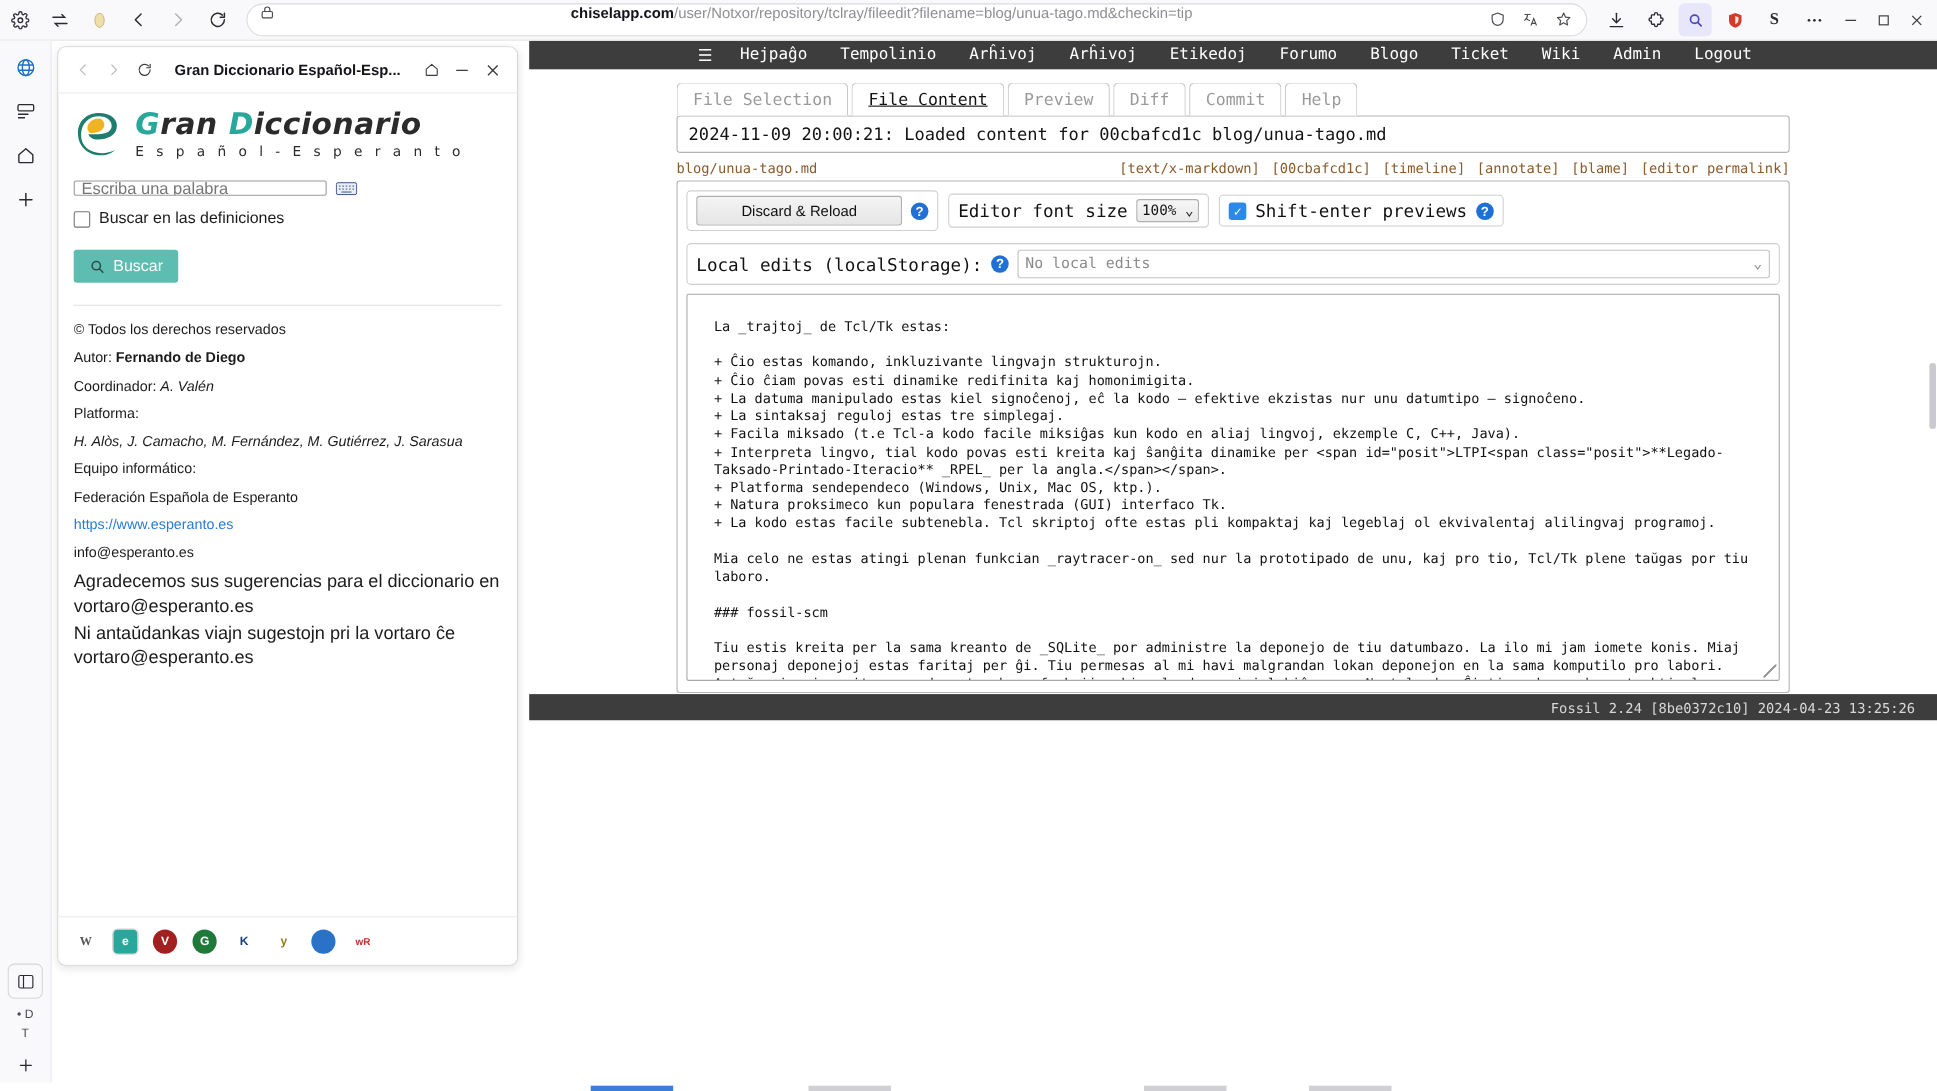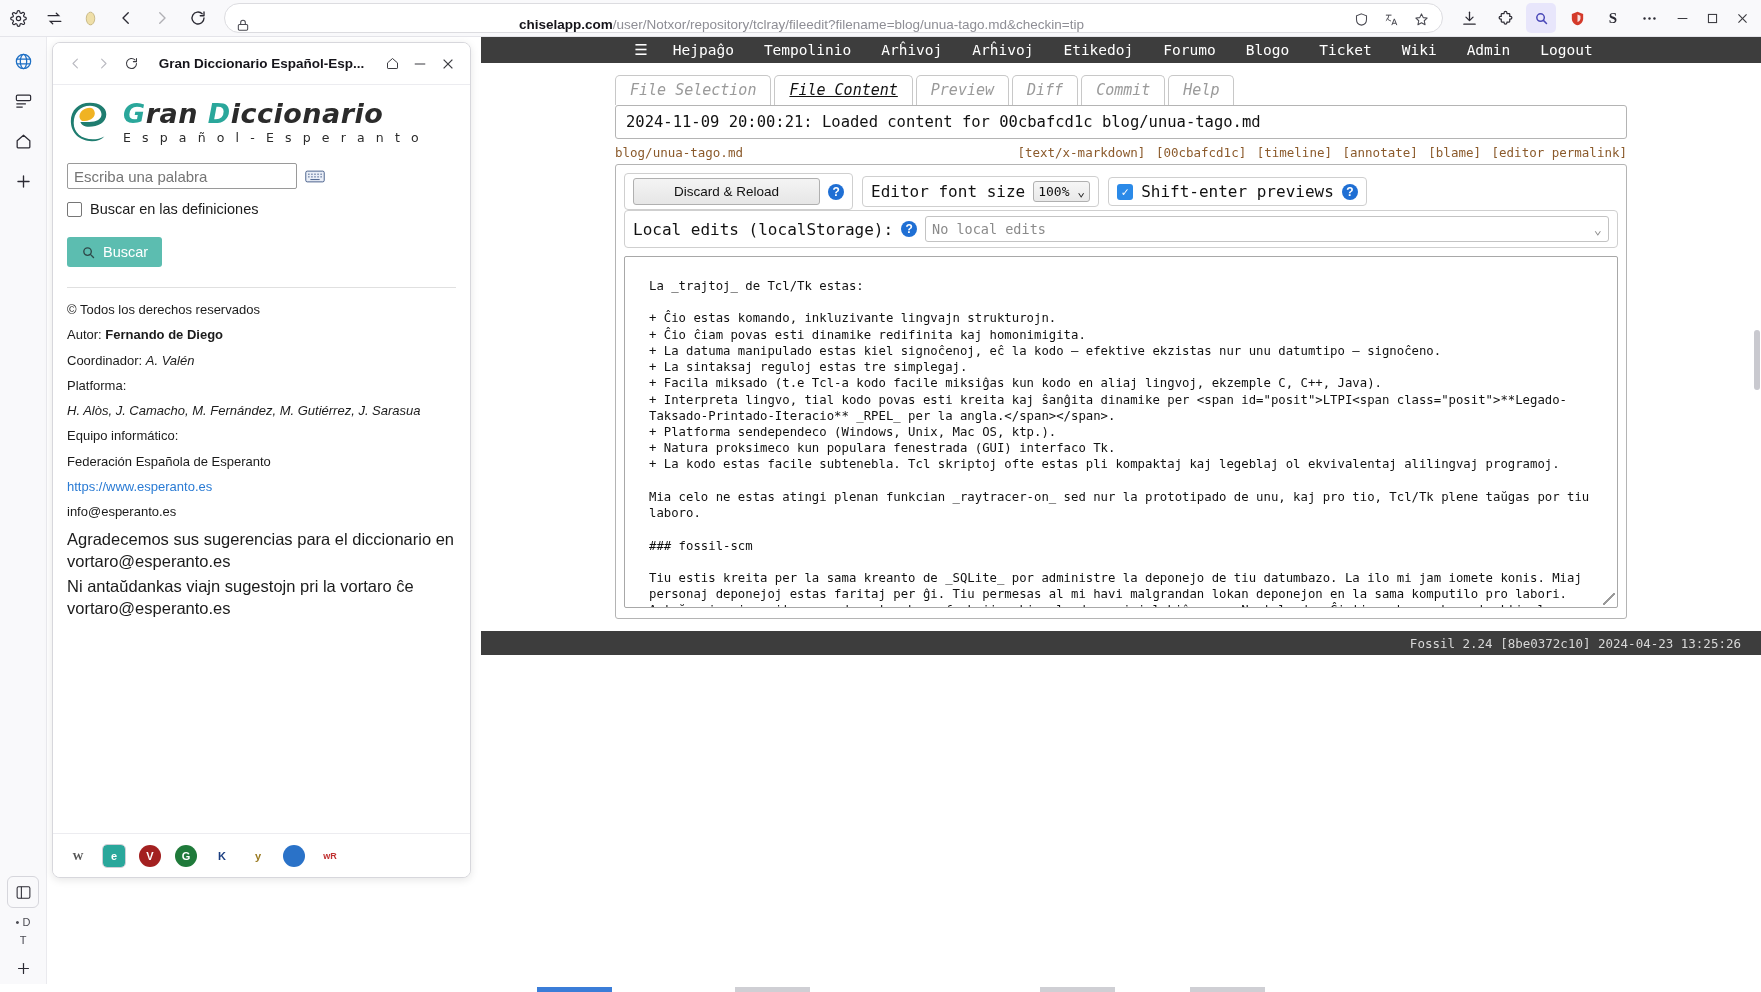--- a/index.html
+++ b/index.html
@@ -21,21 +21,21 @@
   .tb-icon {
     width: 30px; height: 30px; margin: 0 3px;
     display: flex; align-items: center; justify-content: center;
     border-radius: 5px; color: #2b2a33; flex: none;
   }
   .tb-icon svg { display:block; }
   .tb-icon.disabled { opacity: .35; }
   #urlbar {
     flex: 1 1 auto; height: 30px; margin: 0 8px;
     background: #ffffff; border: 1px solid #dcdce0; border-radius: 15px;
-    display: flex; align-items: flex-end; position: relative;
+    display: flex; align-items: flex-start; position: relative;
   }
   #url-lock { width: 28px; display:flex; align-items:center; justify-content:center; margin-left: 4px;}
   #url-text {
     flex: 1; text-align: center; font-size: 13.5px; color: #8e8e95;
     white-space: nowrap; overflow: hidden;
   }
   #url-text .host { color: #15141a; font-weight: 600; }
   #urlbar-right { display: flex; align-items: center; margin-right: 6px; }
   #urlbar-right .tb-icon { width: 26px; height: 26px; margin: 0 2px; }
   #toolbar-right { display: flex; align-items: center; padding-right: 4px; }
@@ -76,21 +76,21 @@
 
   #dict-logo { display:flex; align-items:center; margin-bottom: 18px; }
   #logo-mark { width: 46px; height: 46px; margin-right: 10px; flex:none;}
   #logo-words { line-height: 1; }
   .lw1 { font-size: 27px; font-weight: 700; font-style: italic; letter-spacing: .5px; color:#2b2b2b; font-family:"DejaVu Sans", sans-serif;}
   .lw1 .hl { color: #2aa79b; }
   .lw2 { font-size: 12.5px; letter-spacing: 3.6px; color: #2b2b2b; margin-top: 5px; font-family:"DejaVu Sans", sans-serif;}
 
   #dict-search-row { display:flex; align-items:center; margin-bottom: 12px; }
   #dict-input {
-    width: 230px; height: 26px; border: 1px solid #9a9a9a; border-radius: 2px;
+    width: 230px; height: 14px; border: 1px solid #9a9a9a; border-radius: 2px;
     padding: 0 6px; font-size: 15px; color: #333; font-family:"Liberation Sans", sans-serif;
     background: #fff;
   }
   #dict-input::placeholder { color:#757575; }
   #kbd-icon { margin-left: 8px; width: 20px; height:16px; display:flex; align-items:center;}
   #dict-check-row { display:flex; align-items:center; margin-bottom: 20px; }
   #dict-check { width: 15px; height:15px; border:1px solid #767676; background:#fff; margin-right:8px; border-radius:2px; flex:none;}
   #dict-check-label { font-size: 14.5px; color:#1b1b1b; }
   #dict-btn {
     display:inline-flex; align-items:center; gap:7px;
@@ -125,21 +125,21 @@
   #fossil-nav {
     background:#3d3d3d; height: 26px; display:flex; align-items:center; justify-content:center;
     gap: 0px;
   }
   #fossil-nav .nav-item {
     color:#ffffff; font-size: 14.5px; padding: 0 15px; white-space:nowrap;
     font-family:"DejaVu Sans Mono", monospace;
   }
   #fossil-nav .nav-burger { color:#fff; font-size:15px; padding: 0 10px 0 0;}
 
-  #tabs { display:flex; align-items:flex-end; margin: 12px 0 0 134px; gap: 3px; font-style: italic;}
+  #tabs { display:flex; align-items:flex-end; margin: 12px 0 0 134px; gap: 3px;}
   .tab {
     border: 1px solid #c8c8c8; border-bottom: none; border-radius: 5px 5px 0 0;
     padding: 5px 14px 6px 14px; font-size: 15px; color:#9a9a9a; background:#fff;
     font-family:"DejaVu Sans Mono", monospace;
   }
   .tab.active { color:#111; text-decoration: underline; }
 
   #status-box {
     margin: 0 134px 0 134px; border: 1px solid #b4b4b4; background:#fff;
     padding: 7px 10px; font-size: 15.5px; color:#111;
@@ -177,21 +177,21 @@
   .ctl-label { font-size: 16px; color:#111; font-family:"DejaVu Sans Mono", monospace;}
   #font-select {
     border:1px solid #b0b0b0; border-radius:3px; background:linear-gradient(#f6f6f6,#e9e9e9);
     font-size: 13px; padding: 2px 4px; font-family:"DejaVu Sans Mono", monospace; color:#111;
   }
   #shift-check {
     width: 16px; height:16px; background:#2b8ae8; border-radius:3px; flex:none;
     display:flex; align-items:center; justify-content:center; color:#fff; font-size:12px;
   }
   #local-row {
-    margin-top: 0; border:1px solid #cfcfcf; border-radius:4px;
+    margin-top: 11px; border:1px solid #cfcfcf; border-radius:4px;
     display:flex; align-items:center; gap:8px; padding: 5px 8px;
   }
   #local-label { font-size:16px; color:#111; font-family:"DejaVu Sans Mono", monospace;}
   #local-select {
     flex:1; border:1px solid #c3c3c3; border-radius:3px; background:#fff;
     font-size:13.5px; color:#8a8a8a; padding: 4px 6px;
     display:flex; align-items:center; justify-content:space-between;
     font-family:"DejaVu Sans Mono", monospace;
   }
   #code-area {

